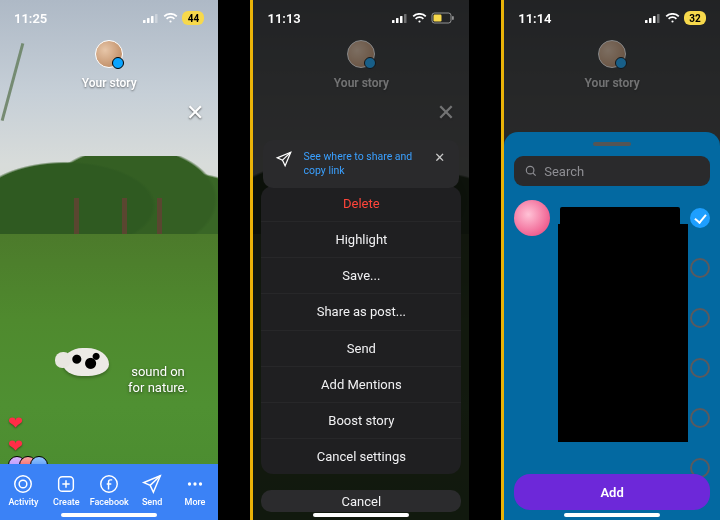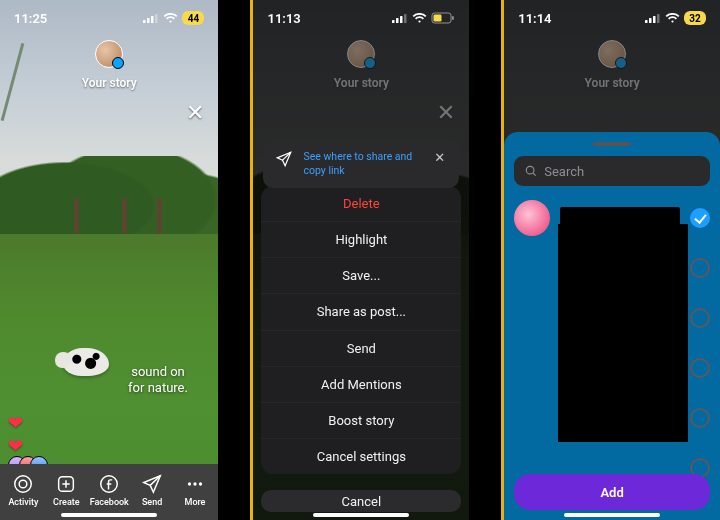--- a/index.html
+++ b/index.html
@@ -35,21 +35,21 @@
 
   .caption { position:absolute; right:14%; top:70%; font-family:"Georgia","Times New Roman",serif; font-size:13px; line-height:1.25; color:#fff; text-shadow:0 1px 3px rgba(0,0,0,.55); text-align:center; }
 
   .hearts { position:absolute; left:8px; bottom:64px; display:flex; flex-direction:column; gap:2px; }
   .hearts span { color:#ff2d47; font-size:18px; text-shadow:0 1px 2px rgba(0,0,0,.4); }
   .viewer-avs { position:absolute; left:8px; bottom:46px; display:flex; }
   .viewer-avs .av{ width:18px; height:18px; border-radius:50%; border:1.5px solid #000; background:linear-gradient(#d8b4fe,#a78bfa); }
   .viewer-avs .av + .av{ margin-left:-7px; background:linear-gradient(#fca5a5,#ef4444); }
   .viewer-avs .av + .av + .av{ background:linear-gradient(#93c5fd,#3b82f6); }
 
-  .toolbar { position:absolute; left:0; right:0; bottom:0; height:56px; background:#404040; display:flex; align-items:center; justify-content:space-around; padding:2px 2px 6px; }
+  .toolbar { position:absolute; left:0; right:0; bottom:0; height:56px; background:#3b82f6; display:flex; align-items:center; justify-content:space-around; padding:2px 2px 6px; }
   .tool { display:flex; flex-direction:column; align-items:center; gap:2px; color:#fff; font-size:9px; font-weight:500; min-width:40px; }
   .tool svg { width:22px; height:22px; }
   .home-ind { position:absolute; left:50%; bottom:3px; transform:translateX(-50%); width:96px; height:4px; border-radius:3px; background:#fff; z-index:50; }
 
   
   .dim { position:absolute; inset:0; }
   .dim .sky,.dim .grass,.dim .treeline,.dim .trunk,.dim .dog{ filter:brightness(.35) saturate(.6); }
   .scrim { position:absolute; inset:0; background:rgba(0,0,0,.45); }
 
   

